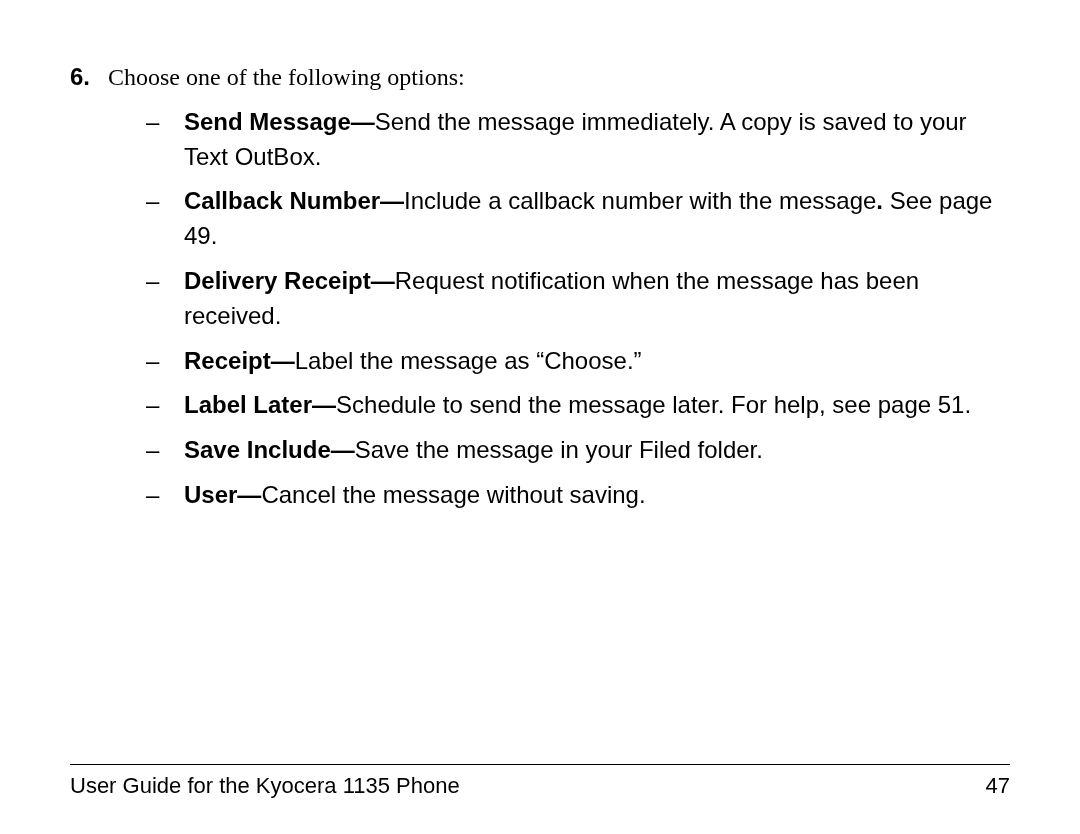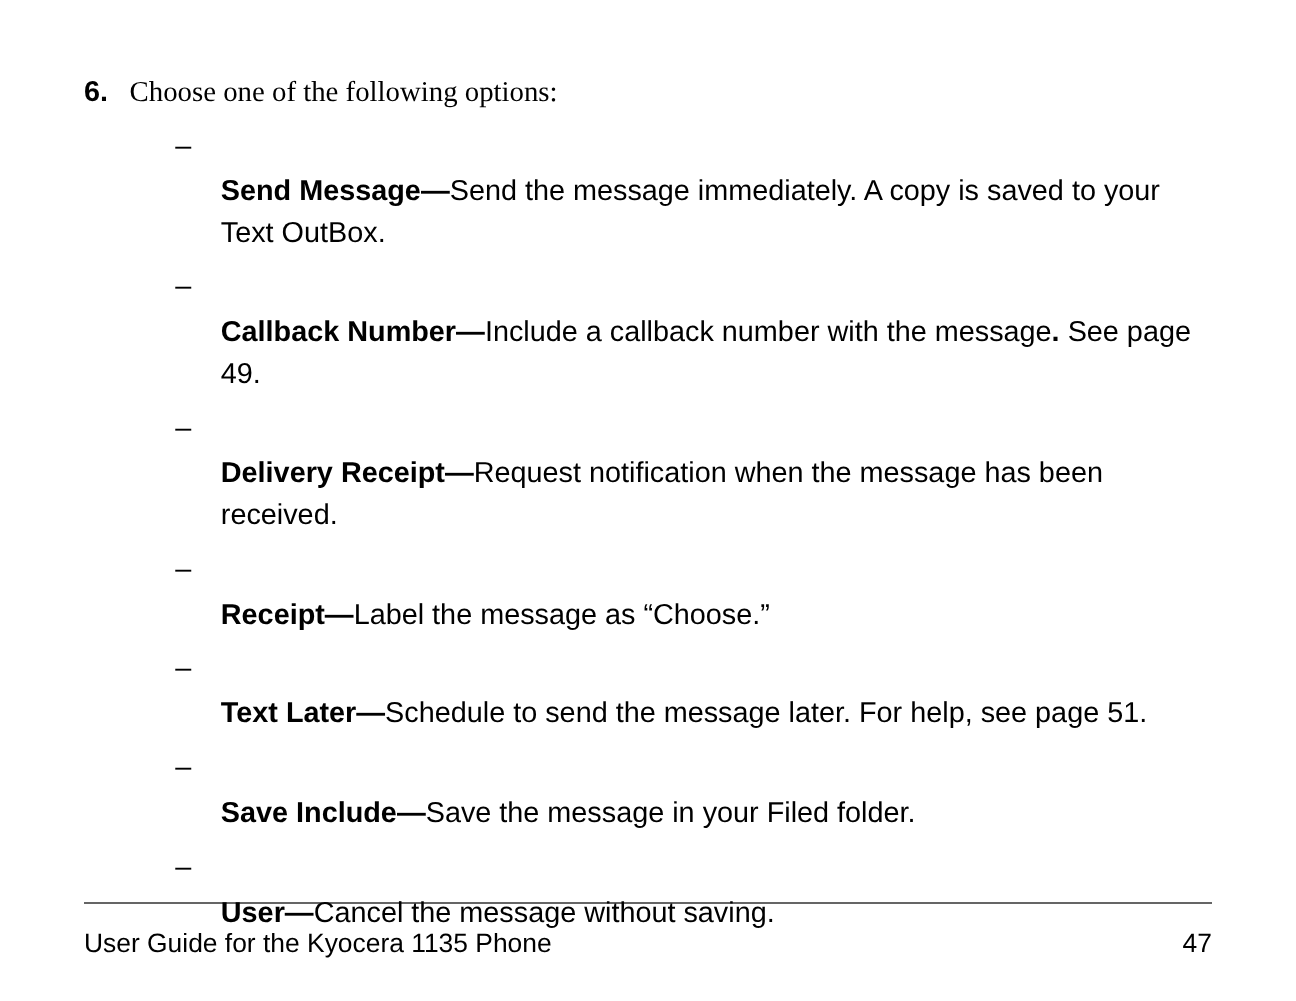--- a/index.html
+++ b/index.html
@@ -37,32 +37,31 @@
     }
     .subitem {
       display: flex;
       margin-bottom: 10px;
     }
     .dash {
       min-width: 38px;
     }
     .subitem-text {
       flex: 1;
-      margin-top: 38px;
     }
     .bold {
       font-weight: bold;
     }
     .footer {
       position: absolute;
       bottom: 35px;
       left: 70px;
       right: 70px;
       border-top: 1px solid #000000;
-      padding-top: 20px;
+      padding-top: 8px;
       display: flex;
       justify-content: space-between;
       font-size: 22px;
     }
   </style>
 </head>
 <body>
 
 <div class="content">
   <div class="step">
@@ -96,21 +95,21 @@
     <div class="subitem">
       <div class="dash">–</div>
       <div class="subitem-text">
         <span class="bold">Receipt—</span><span>Label the message as “Choose.”</span>
       </div>
     </div>
 
     <div class="subitem">
       <div class="dash">–</div>
       <div class="subitem-text">
-        <span class="bold">Text Later—</span><span>Schedule to send the message later. For help, see page 51.</span>
+        <span class="bold">Label Later—</span><span>Schedule to send the message later. For help, see page 51.</span>
       </div>
     </div>
 
     <div class="subitem">
       <div class="dash">–</div>
       <div class="subitem-text">
         <span class="bold">Save Include—</span><span>Save the message in your Filed folder.</span>
       </div>
     </div>
 

